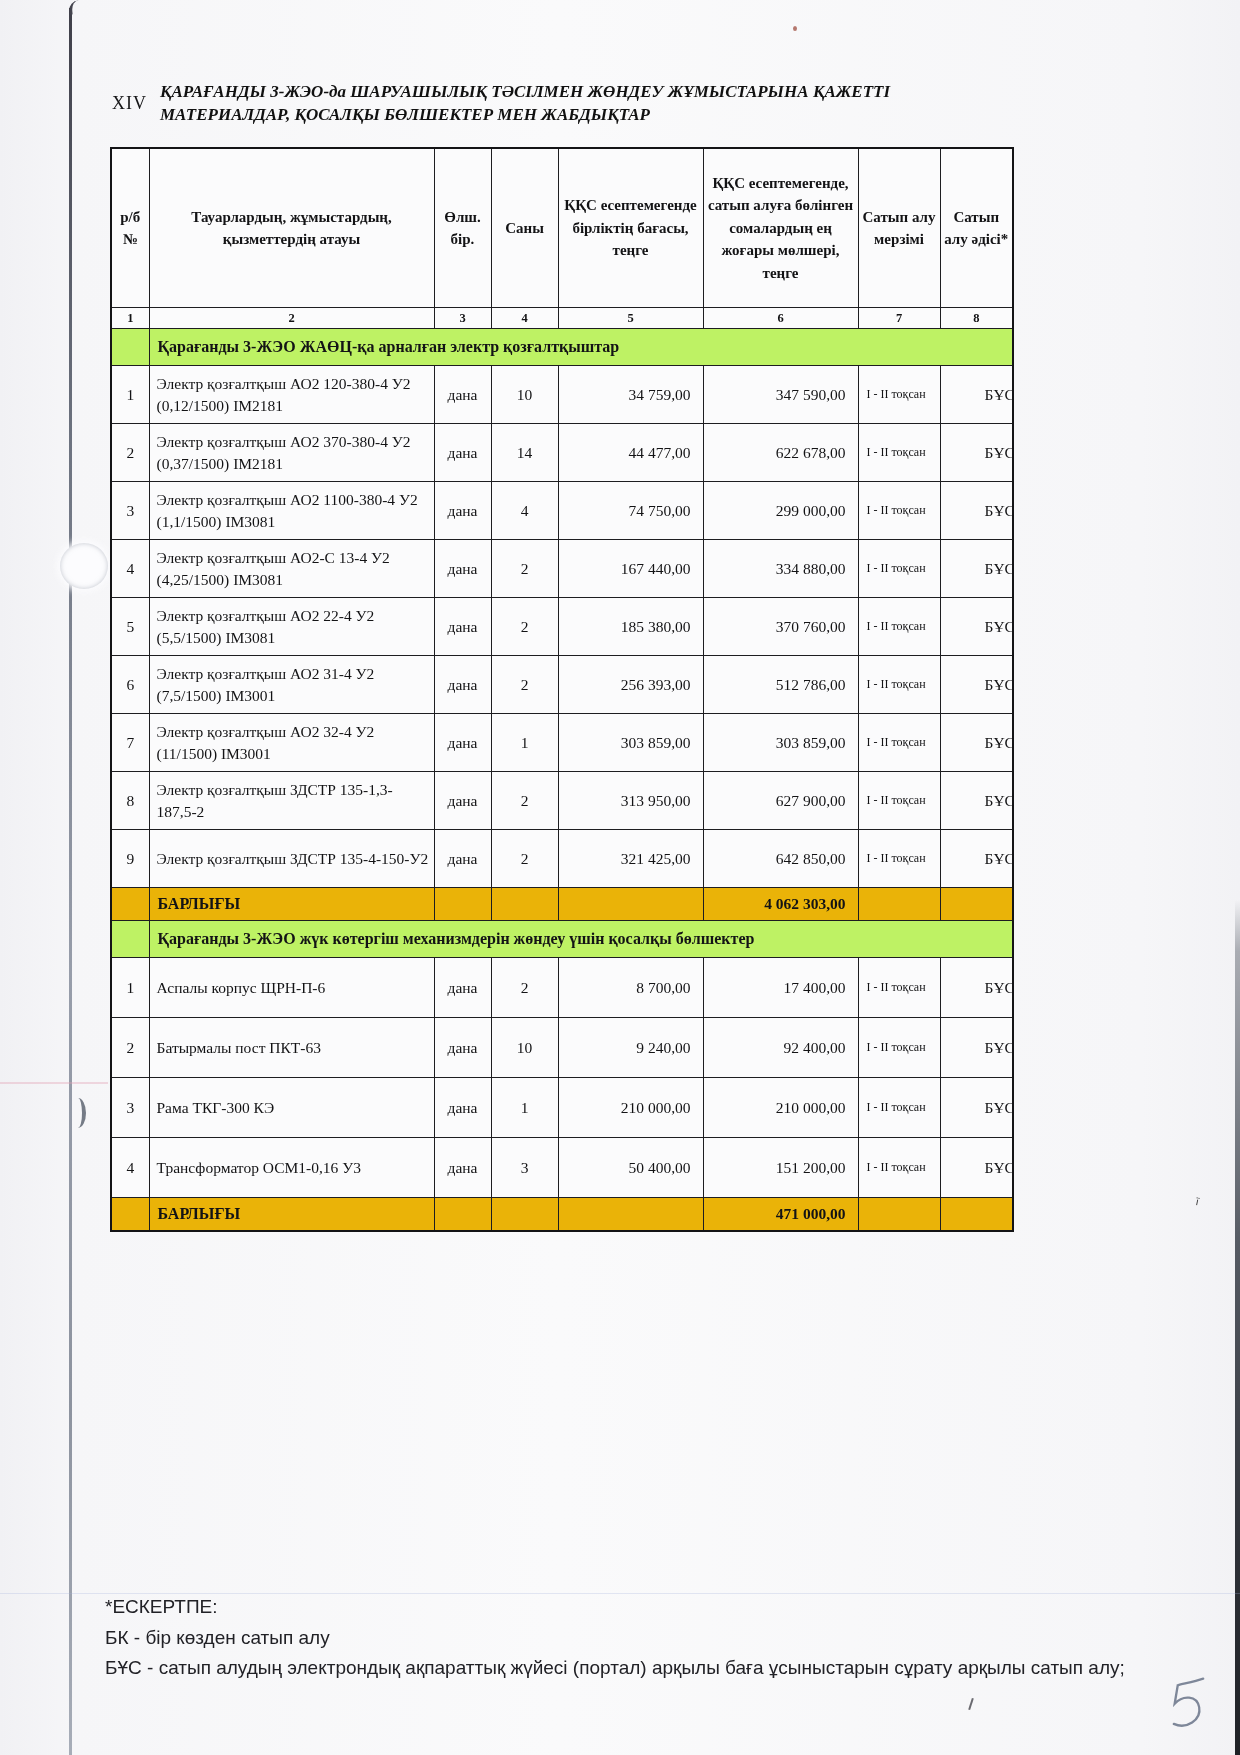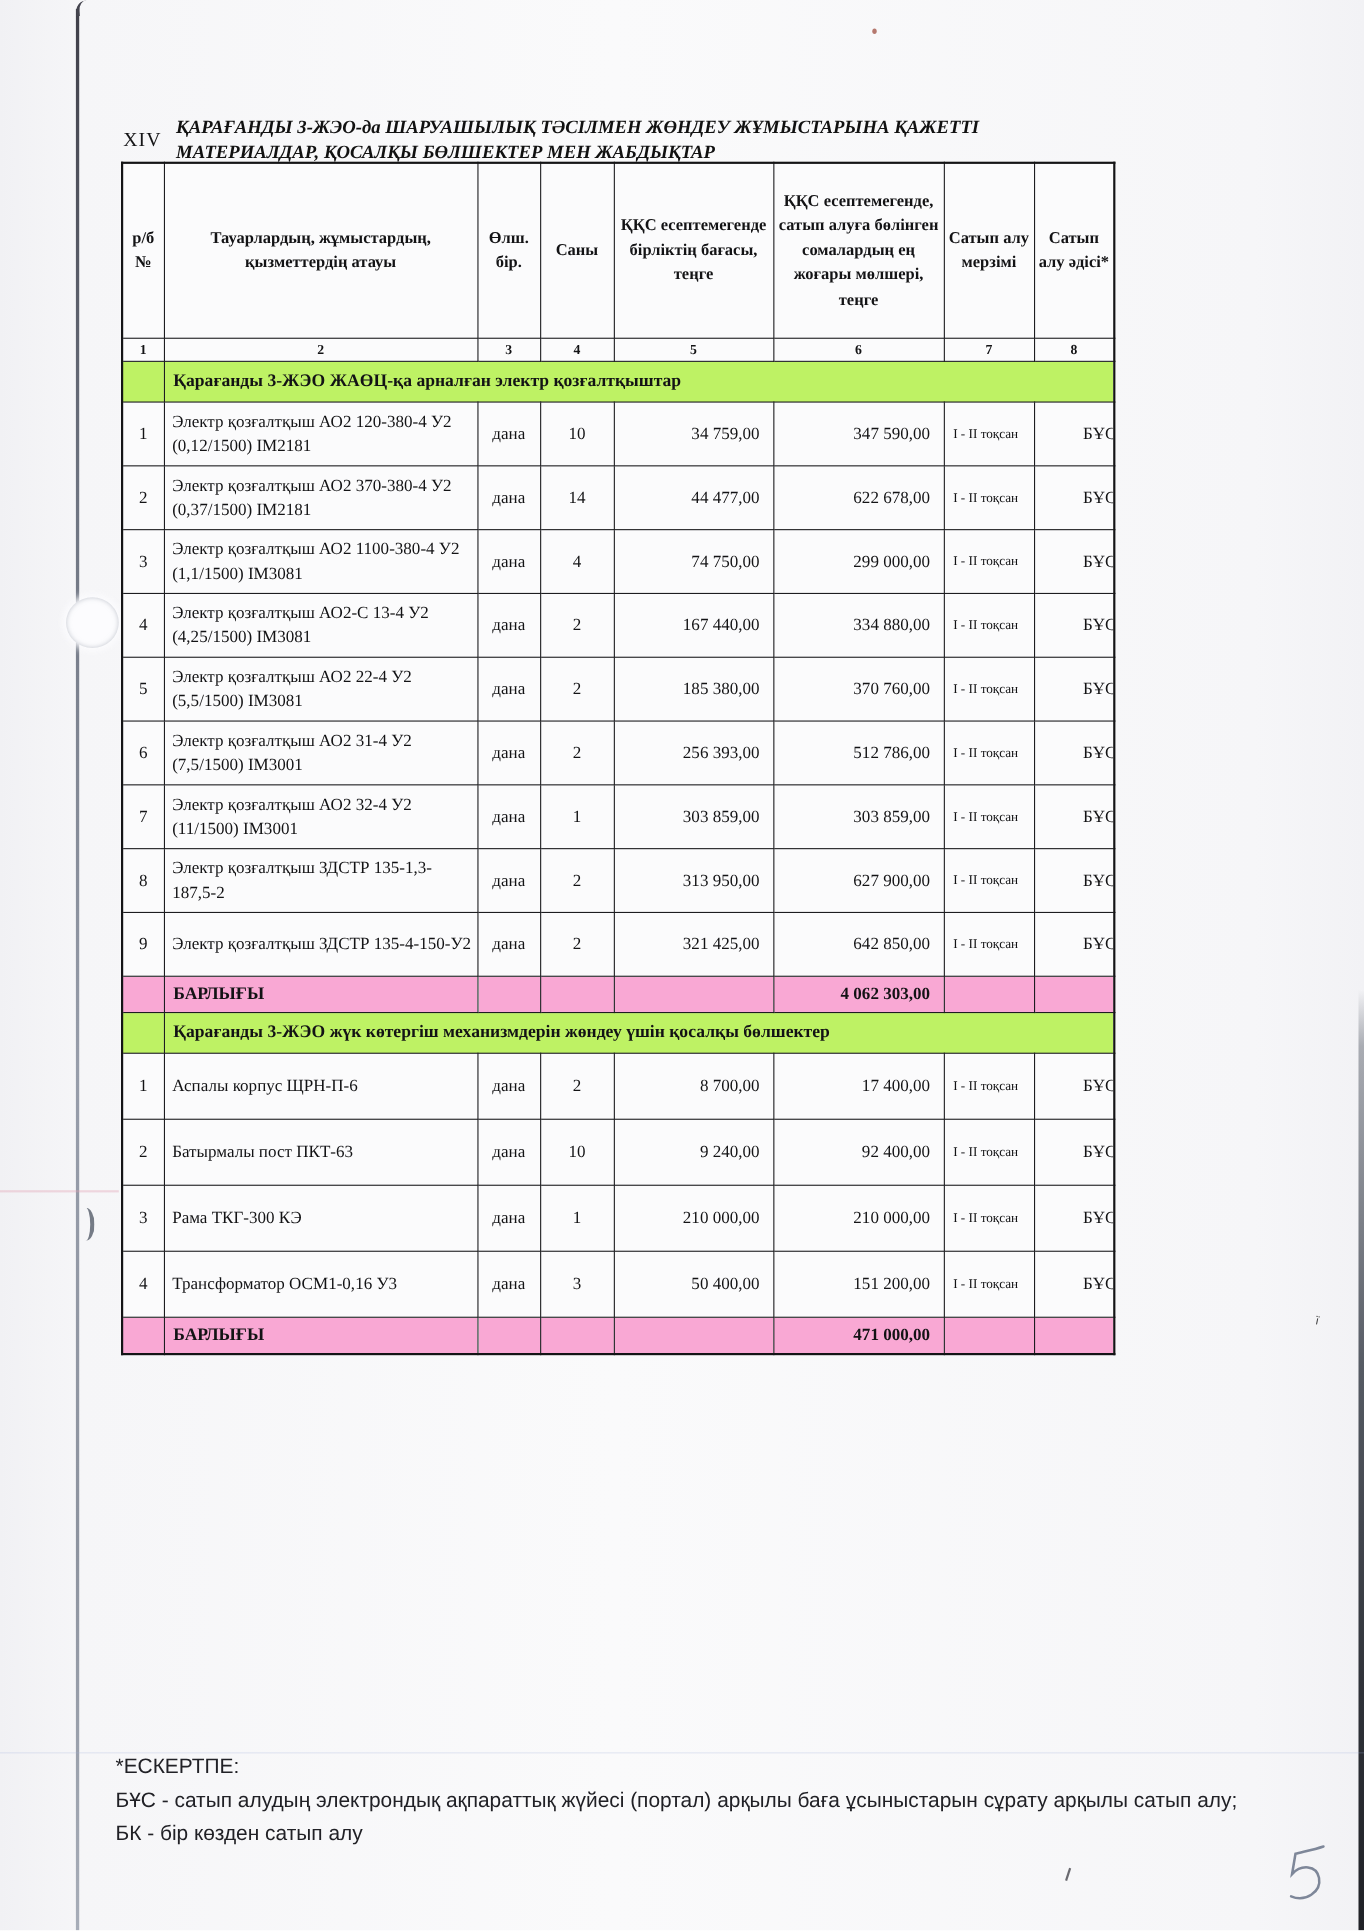--- a/index.html
+++ b/index.html
@@ -27,42 +27,42 @@
   
   .stamp{position:absolute;left:295px;top:540px;width:350px;height:340px;border-radius:50%;
          border:3px solid rgba(135,155,195,.13);filter:blur(1px);}
   .stamp .inner{position:absolute;left:45px;top:44px;right:45px;bottom:44px;border-radius:50%;
                 border:2px solid rgba(135,155,195,.12);}
   .stamp-bar{position:absolute;height:16px;background:rgba(145,165,205,.16);filter:blur(3px);border-radius:8px;}
   .sb1{left:560px;top:688px;width:440px;}
   .sb2{left:600px;top:745px;width:400px;height:14px;}
   .sb3{left:380px;top:620px;width:180px;height:12px;transform:rotate(-4deg);}
   
-  .title-block{position:absolute;left:112px;top:104px;width:905px;display:flex;align-items:center;gap:13px;}
+  .title-block{position:absolute;left:112px;top:80px;width:905px;display:flex;align-items:center;gap:13px;}
   .sec-num{font-size:18px;color:#151517;letter-spacing:1px;flex:0 0 auto;}
   .doc-title{font-weight:bold;font-size:17px;line-height:1.38;color:#111;font-style:italic;}
   
   .tbl-wrap{position:absolute;left:110px;top:147px;}
   table{border-collapse:collapse;table-layout:fixed;width:902px;background:#fbfbfc;
         border:2.5px solid #141416;color:#131315;}
   th,td{border:1.6px solid #1d1d20;overflow:hidden;}
   thead th{font-weight:bold;font-size:15px;line-height:1.5;text-align:center;vertical-align:middle;
            padding:4px 3px;height:150px;}
   .num-row td{font-weight:bold;font-size:12.5px;text-align:center;height:20px;padding:0;}
   .sec-title{font-weight:bold;font-size:16px;padding:4px 4px 4px 8px;background:#eef0f1;}
   tr.section-row td{background:#bef264;height:28px;}
   tr.data-row{height:58px;}
   tr.data-row.s2{height:60px;}
   td.c-no{text-align:center;font-size:15.5px;}
   td.c-name{font-size:15.5px;line-height:1.38;padding:3px 4px 3px 7px;text-align:left;}
   td.c-unit,td.c-qty{text-align:center;font-size:15.5px;}
   td.c-price,td.c-sum{text-align:right;font-size:15.5px;padding-right:12px;padding-left:14px;}
   td.c-period{font-size:12px;line-height:1.55;padding:0 8px;}
   td.c-method{text-align:center;font-size:15.5px;padding-left:44px;}
-  tr.total-row td{background:#f9a8d4;height:30px;font-weight:bold;}
+  tr.total-row td{background:#eab308;height:30px;font-weight:bold;}
   tr.total-row .t-label{font-size:16px;padding-left:8px;text-align:left;}
   tr.total-row .t-sum{text-align:right;padding-right:12px;font-size:15.5px;}
   
   .footnotes{position:absolute;left:105px;top:1592px;width:1040px;
              font-family:"Liberation Sans",sans-serif;font-size:19px;line-height:30.5px;color:#212126;}
 </style>
 </head>
 <body>
 
 <div class="page">
@@ -282,22 +282,22 @@
             <td class="t-sum">471 000,00</td>
             <td class="c-period"></td>
             <td class="c-method"></td>
           </tr>
         </tbody>
     </table>
   </div>
 
   <div class="footnotes">
     <div>*ЕСКЕРТПЕ:</div>
+    <div>БК - бір көзден сатып алу</div>
     <div>БҰС - сатып алудың электрондық ақпараттық жүйесі (портал) арқылы баға ұсыныстарын сұрату арқылы сатып алу;</div>
-    <div>БК - бір көзден сатып алу</div>
   </div>
 
   <div class="handwritten-5" aria-label="5">
     <svg width="46" height="56" viewBox="0 0 46 56">
       <path d="M38 4 C29 6 18 7 12 8 L7 26 C16 18 30 20 31 32 C32 45 16 53 4 46" fill="none" stroke="#7e8799" stroke-width="2.3" stroke-linecap="round"></path>
     </svg>
   </div>
 
 </div>
 

